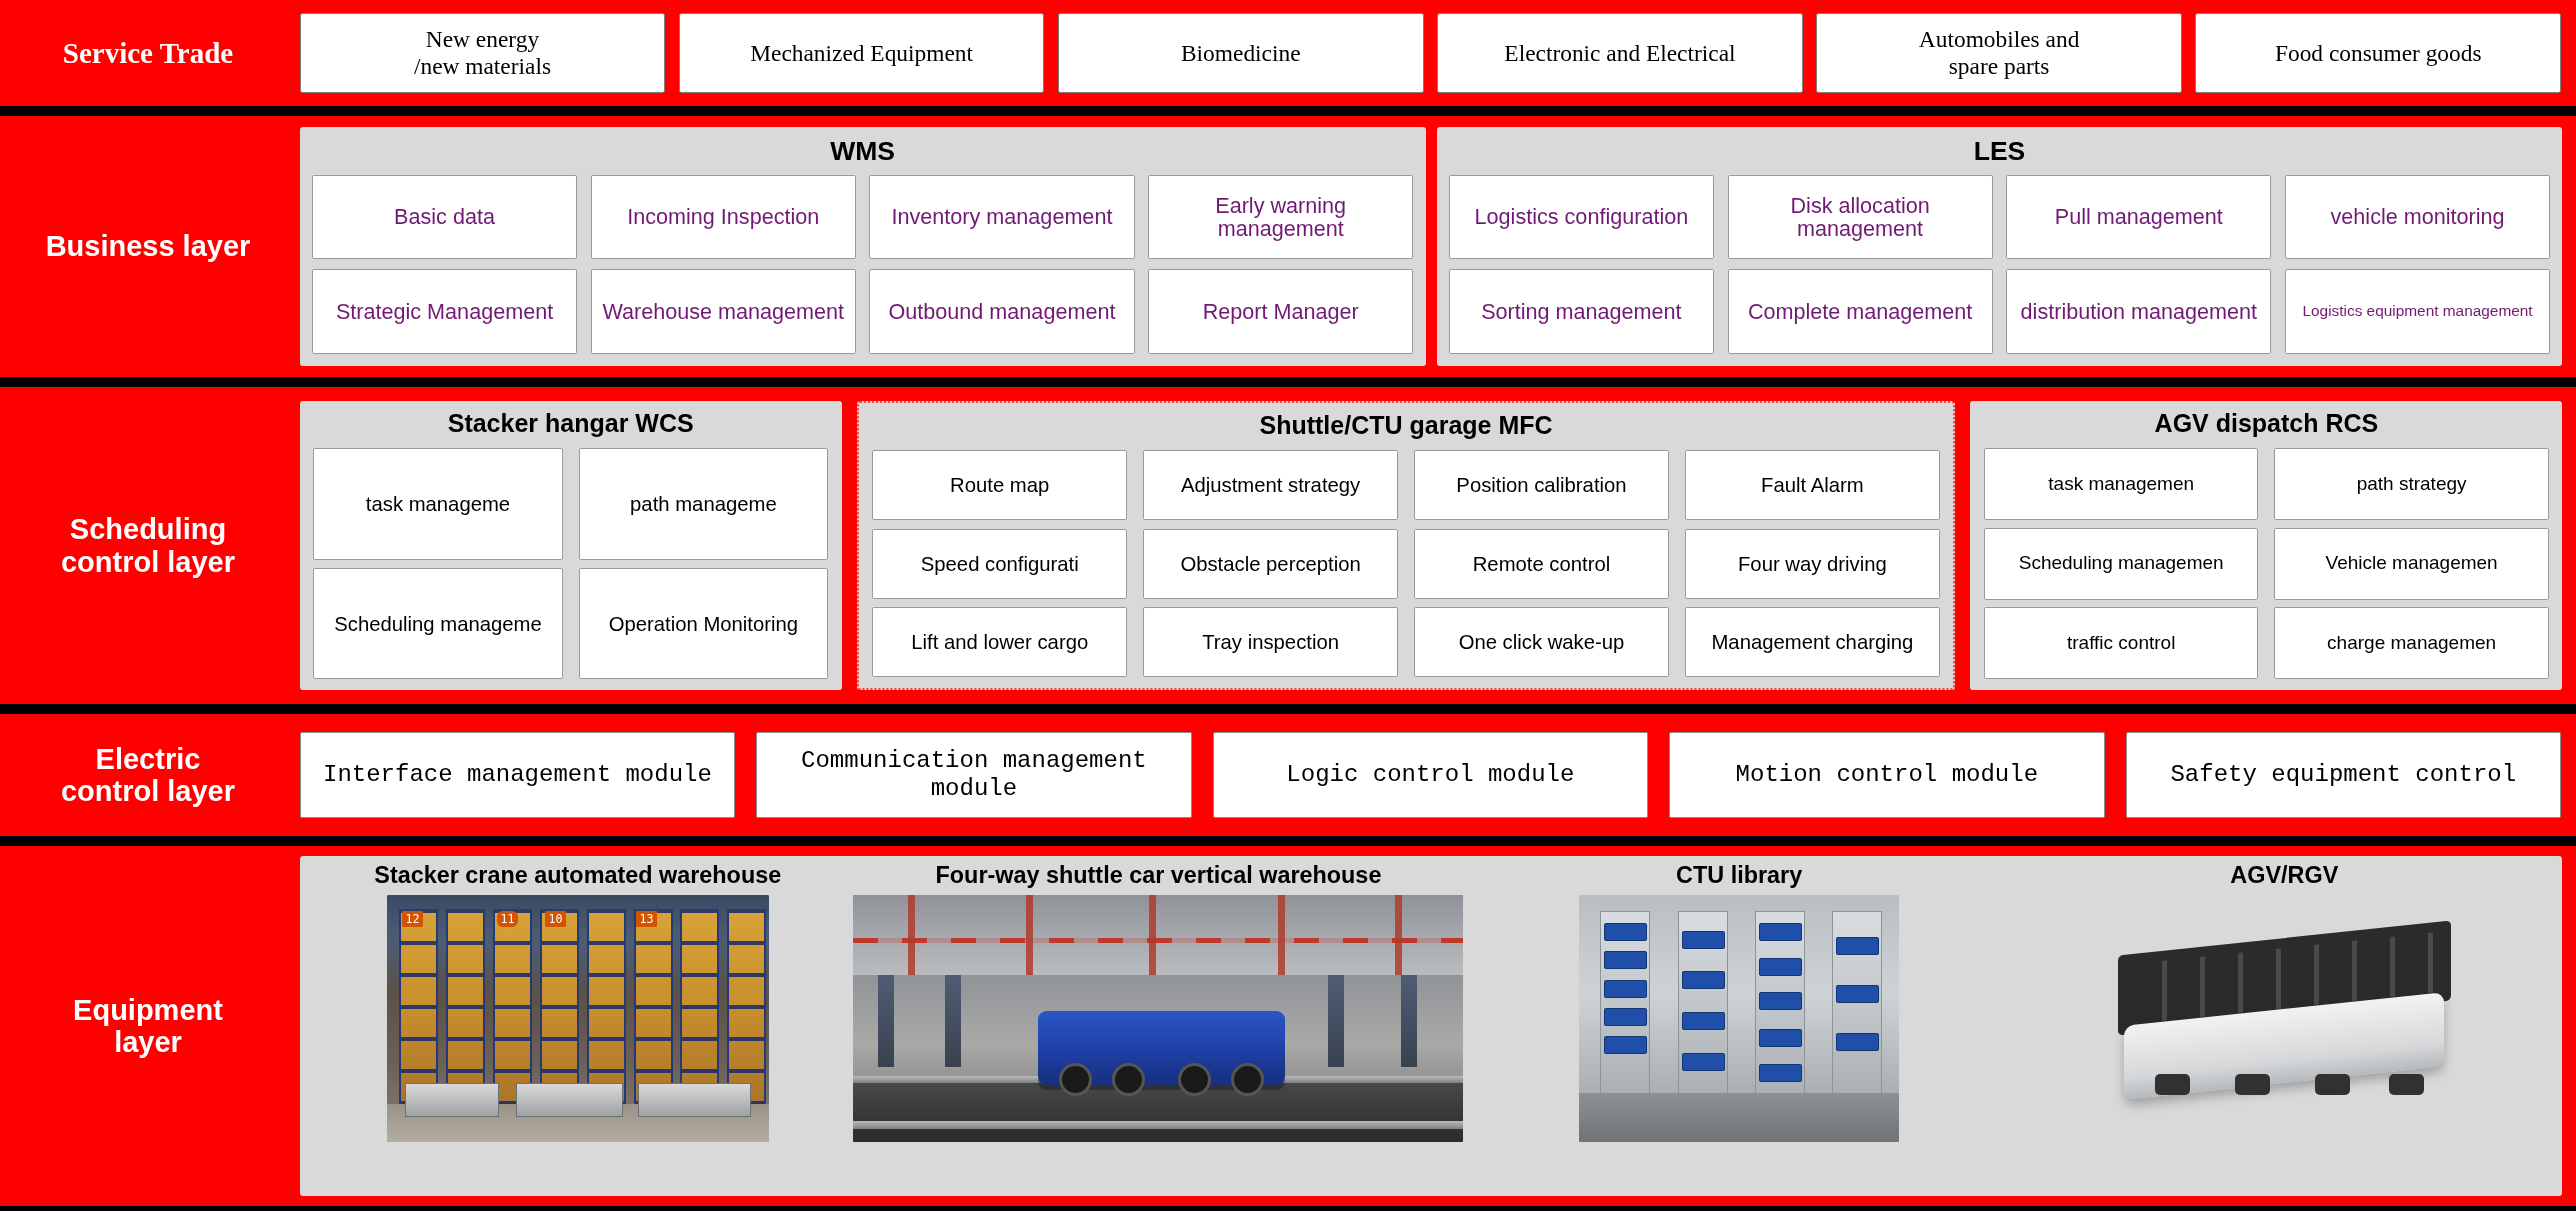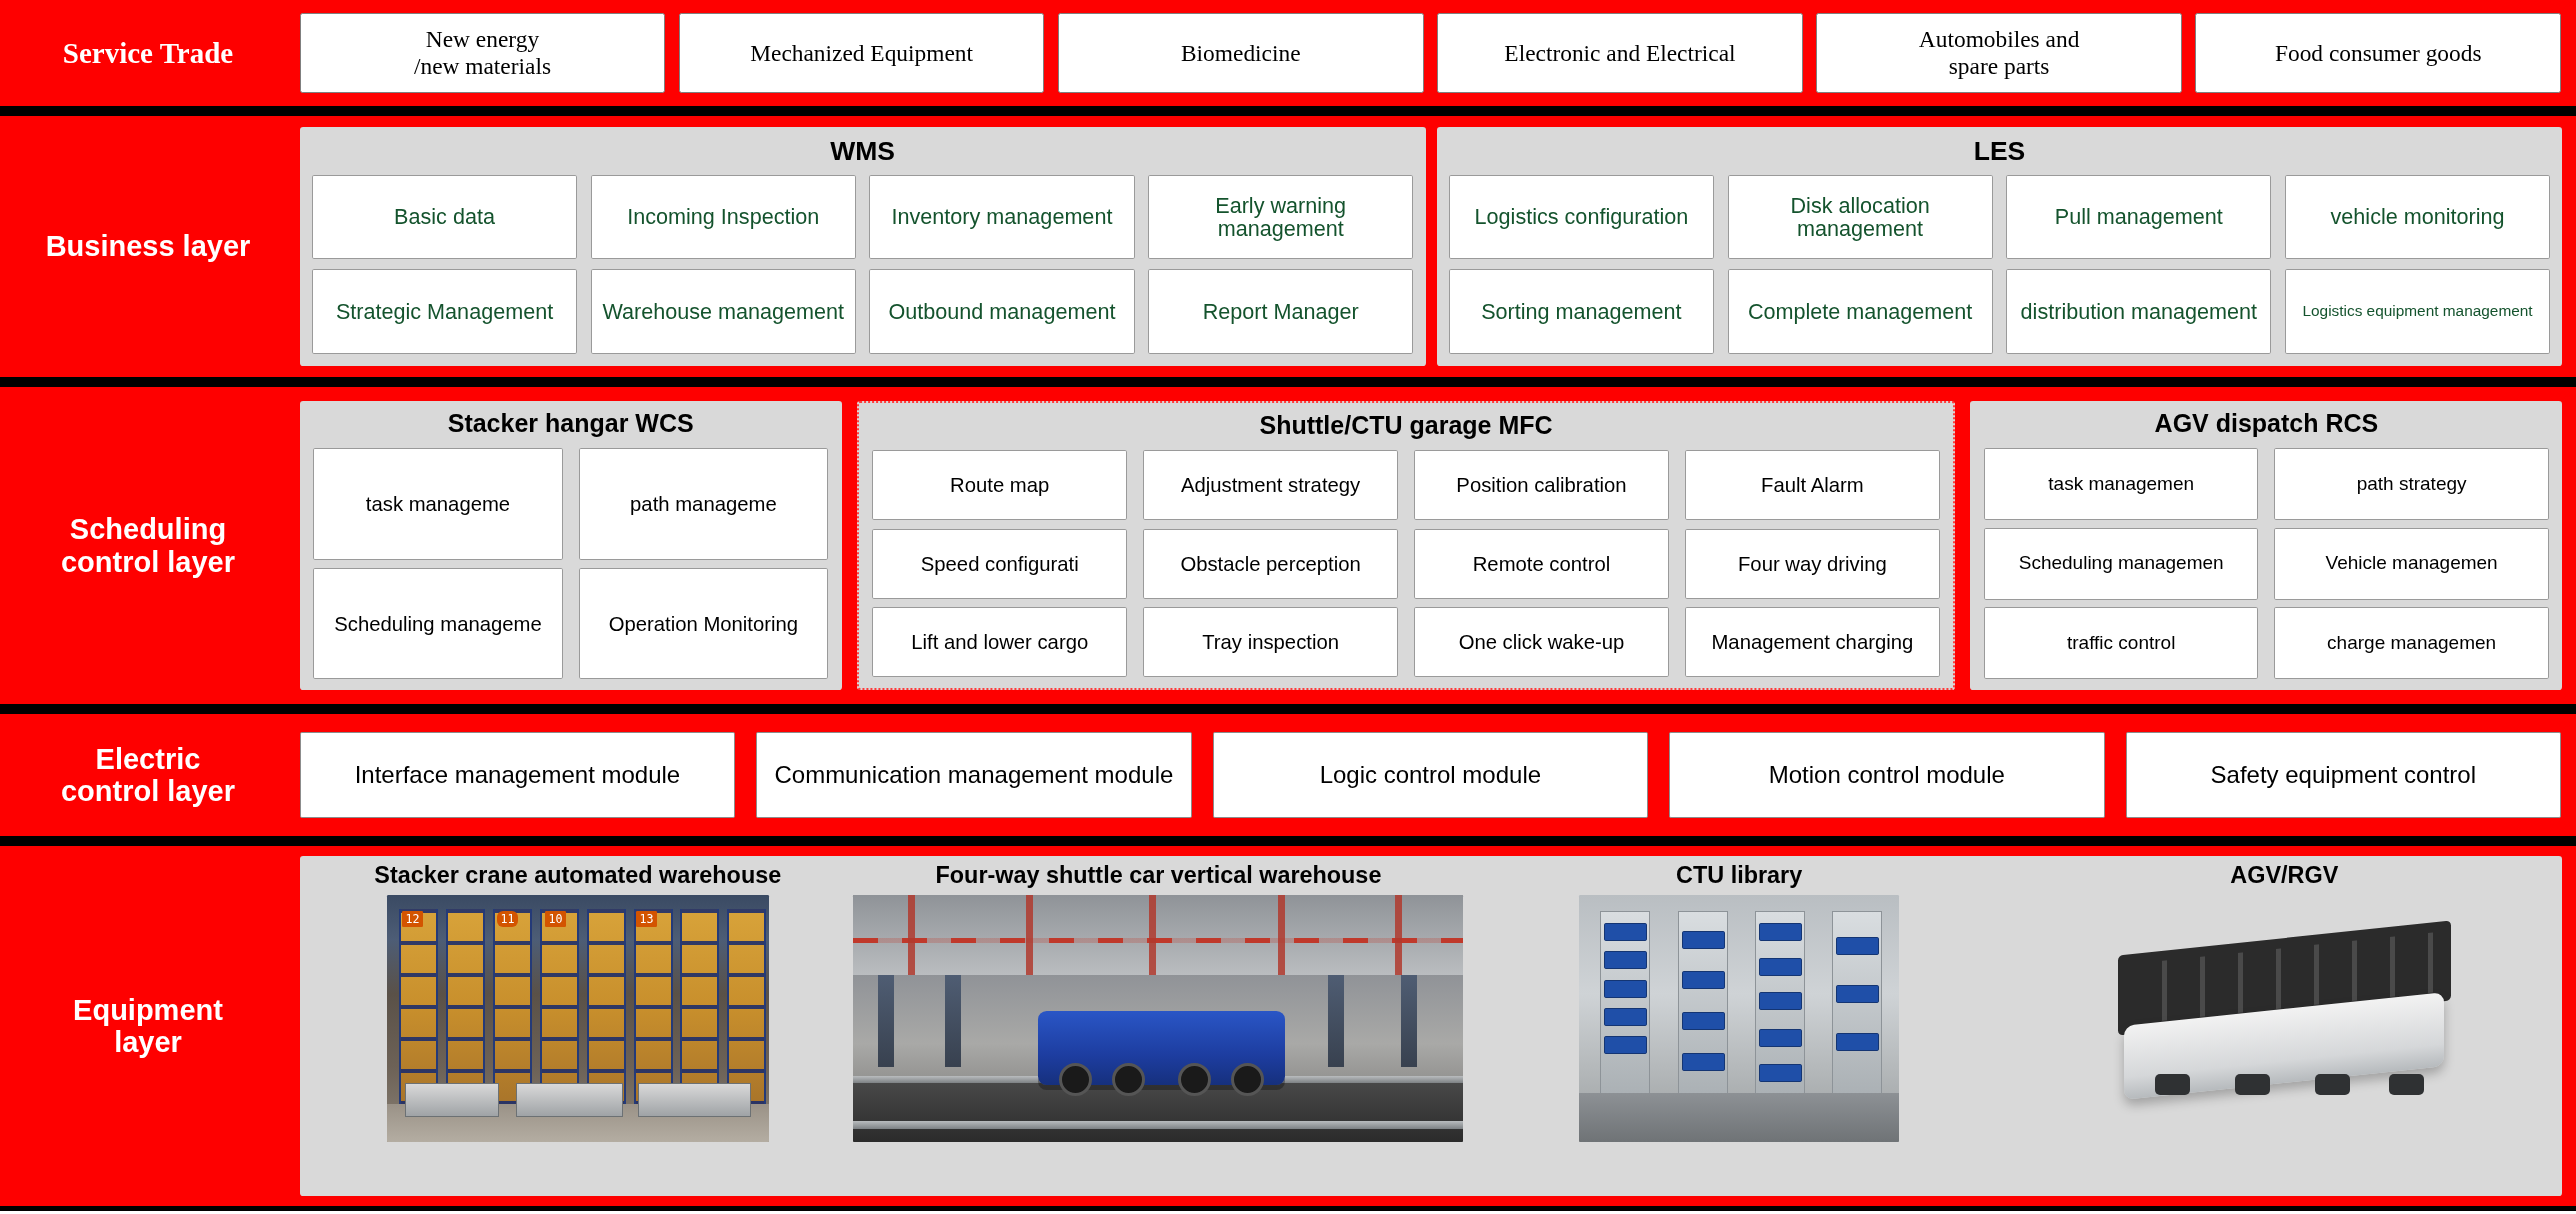--- a/index.html
+++ b/index.html
@@ -105,21 +105,21 @@
   .cell {
     background: #ffffff;
     border: 1.2px solid #9a9a9a;
     border-radius: 1.8px;
     display: flex;
     align-items: center;
     justify-content: center;
     text-align: center;
     font-size: 21.6px;
     line-height: 1.1;
-    color: #14532d;
+    color: #701a75;
     box-sizing: border-box;
     padding: 2.5px 3.7px;
     min-height: 59px;
   }
   .cell.small { font-size: 15.4px; }
 
   
   .sched-band { height: 327px; }
   .sched-band .band-label { font-size: 29px; }
   .sched-band .band-body { gap: 15px; align-items: stretch; padding: 13.6px 13.6px 13.6px 3.7px; }
@@ -182,21 +182,21 @@
     font-size: 19px;
     line-height: 1.1;
     color: #000;
     box-sizing: border-box;
     padding: 1.8px 3.1px;
   }
 
   
   .electric-band { height: 132px; }
   .electric-band .band-label { font-size: 29px; }
-  .electric-band .band-body { gap: 21px; padding: 16px 15px 16px 3.7px; }
+  .electric-band .band-body { gap: 21px; padding: 16px 15px 16px 3.7px; font-family: Liberation Mono, monospace; }
   .ec-cell {
     background: #ffffff;
     border: 1.2px solid #8c8c8c;
     border-radius: 1.8px;
     flex: 1 1 0;
     display: flex;
     align-items: center;
     justify-content: center;
     text-align: center;
     font-size: 24px;

